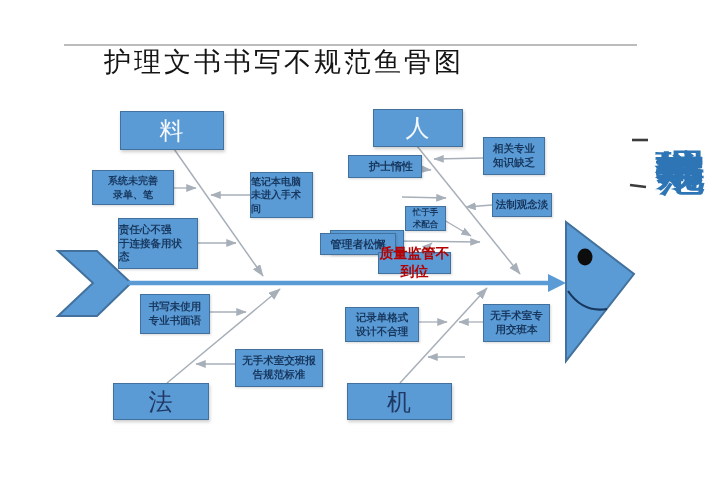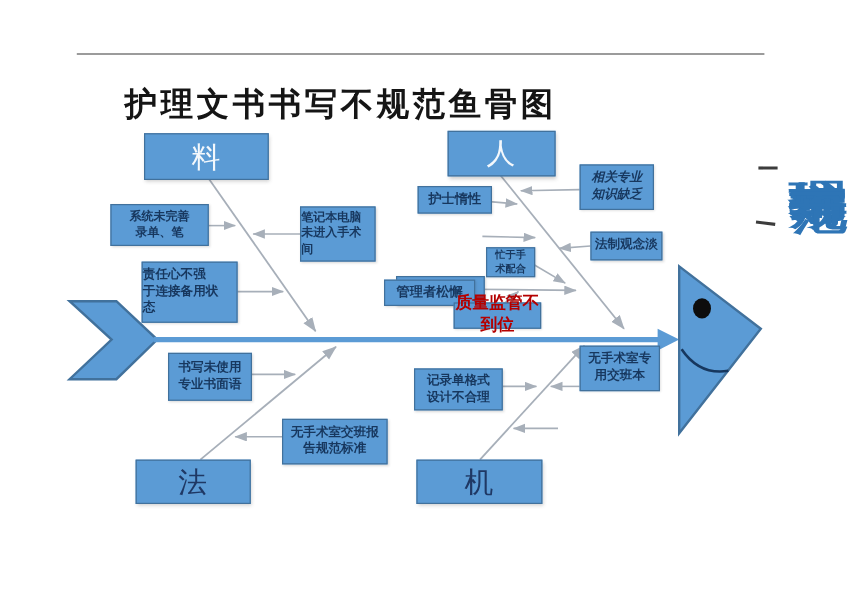--- a/index.html
+++ b/index.html
@@ -1,21 +1,21 @@
 <!DOCTYPE html>
 <html><head>
 <meta charset="utf-8">
 <style>
   html,body{margin:0;padding:0;background:#ffffff;}
   #stage{position:relative;width:708px;height:500px;background:#ffffff;overflow:hidden;
          font-family:"Liberation Serif","DejaVu Serif",serif;}
   #canvas{position:absolute;left:0;top:0;width:708px;height:500px;}
 
-  .title{position:absolute;left:104px;top:44px;font-size:27px;font-weight:bold;color:#151515;
-         letter-spacing:3px;white-space:nowrap;margin-top:25px;}
+  .title{position:absolute;left:104px;top:44px;font-size:27px;font-weight:normal;color:#151515;
+         letter-spacing:3px;white-space:nowrap;}
 
   .cat{position:absolute;background:#5B9BD5;border:1.5px solid #41719C;
        box-shadow:1px 2px 3px rgba(60,60,60,.25);
        display:flex;align-items:center;justify-content:center;
        font-size:24px;letter-spacing:1px;}
   .cat.light{color:#f4f8fc;}
   .cat.dark{color:#1F3864;}
   #b-liao{left:120px;top:111px;width:102px;height:37px;}
   #b-ren {left:373px;top:109px;width:88px; height:36px;}
   #b-fa  {left:113px;top:383px;width:94px; height:35px;}
@@ -25,31 +25,31 @@
          box-shadow:1px 1px 2px rgba(60,60,60,.2);
          color:#17375E;white-space:pre-line;line-height:1.32;
          display:flex;align-items:center;justify-content:center;text-align:center;
          font-weight:bold;}
   .cause.red{color:#B40000;}
   .cause.al{justify-content:flex-start;text-align:left;padding-left:0;}
 
   #c1 {left:92px; top:170px;width:80px;height:33px;font-size:10px;}
   #c2 {left:118px;top:218px;width:78px;height:49px;font-size:10.5px;}
   #c3 {left:250px;top:172px;width:61px;height:44px;font-size:10px;}
-  #c4 {left:348px;top:155px;width:60px;height:21px;font-size:11px;}
-  #c5 {left:483px;top:137px;width:60px;height:36px;font-size:10.5px;font-style:italic;}
+  #c4 {left:348px;top:155px;width:60px;height:21px;font-size:11px;padding-left:12px;}
+  #c5 {left:483px;top:137px;width:60px;height:36px;font-size:10.5px;}
   #c6 {left:330px;top:185px;width:72px;height:23px;font-size:11px;margin-top:45px;}
   #c7 {left:492px;top:193px;width:58px;height:22px;font-size:10.5px;}
   #c8 {left:405px;top:206px;width:39px;height:23px;font-size:8.5px;}
   #c9 {left:320px;top:233px;width:74px;height:20px;font-size:11px;}
   #c10{left:378px;top:252px;width:71px;height:20px;font-size:14px;}
   #c11{left:140px;top:294px;width:68px;height:38px;font-size:10.5px;}
   #c12{left:235px;top:349px;width:86px;height:36px;font-size:10.5px;}
   #c13{left:345px;top:307px;width:72px;height:33px;font-size:10.5px;}
-  #c14{left:483px;top:288px;width:65px;height:36px;font-size:10.5px;}
+  #c14{left:483px;top:304px;width:65px;height:36px;font-size:10.5px;}
   #c15{left:465px;top:344px;width:68px;height:34px;font-size:10.5px;}
 
   .head-label{position:absolute;left:659px;top:124px;height:302px;
               writing-mode:vertical-rl;text-orientation:upright;
               font-size:30px;font-weight:bold;color:#2E75B6;letter-spacing:2px;
               transform:scaleX(1.62);transform-origin:50% 0;}
 </style>
 </head>
 <body>
 

